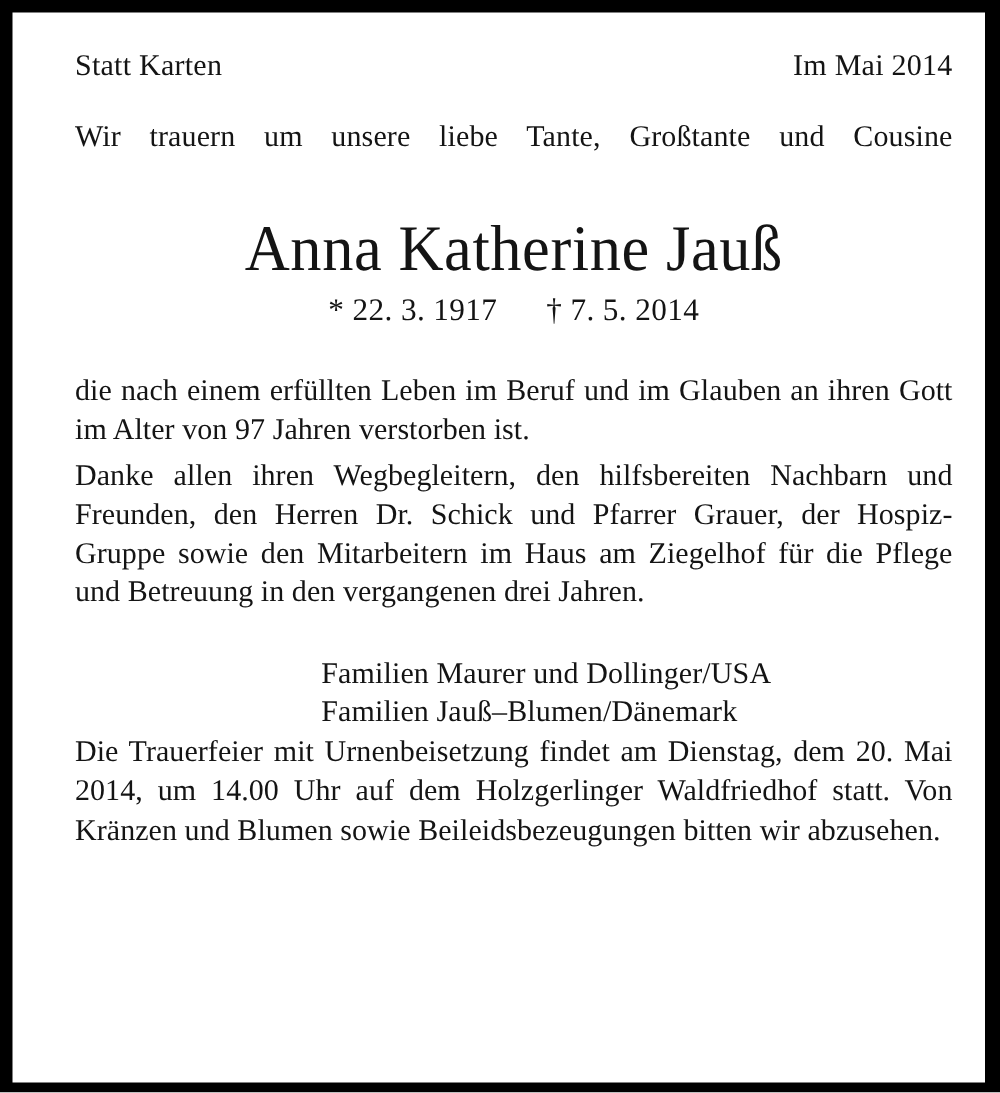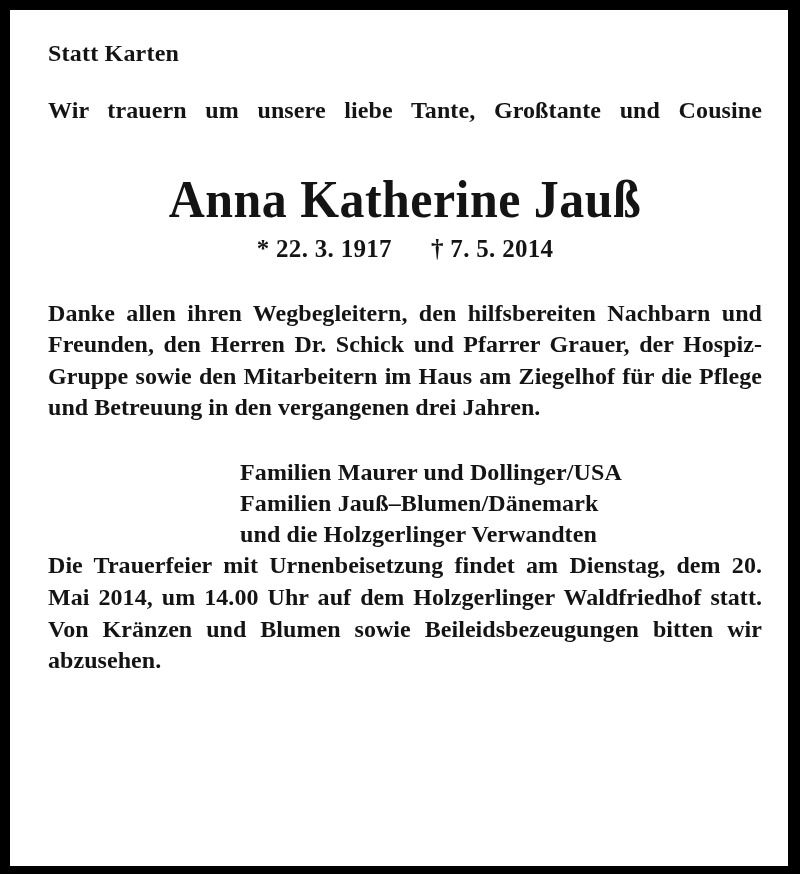--- a/index.html
+++ b/index.html
@@ -18,24 +18,23 @@
     font-family: "Liberation Serif", "DejaVu Serif", serif;
     overflow: hidden;
   }
 
   #notice-card {
     width: 100%;
     height: 100%;
     box-sizing: border-box;
     background: #ffffff;
     color: #141414;
-    padding: 0 26px 0 38px;
+    padding: 0 26px 0 50px;
     overflow: hidden;
     position: relative;
-    font-weight: bold;
   }
 
   
   .header-row {
     display: flex;
     justify-content: space-between;
     align-items: baseline;
     padding-top: 30px;
     font-size: 24px;
     letter-spacing: 0.2px;
@@ -131,43 +130,44 @@
   }
 </style>
 </head>
 <body>
 
 <div id="notice-root" style="background: rgb(0, 0, 0);">
   <div id="notice-card" style="background: rgb(255, 255, 255); color: rgb(20, 20, 20);">
 
     <div class="header-row">
       <div class="header-left">Statt Karten</div>
+      <div class="header-right">Im Mai 2014</div>
     </div>
 
     <div class="intro">Wir trauern um unsere liebe Tante, Großtante und <span class="last-line-word">Cousine</span></div>
 
     <div class="deceased-name">Anna Katherine Jauß</div>
 
     <div class="life-dates">
       <span>*</span>
       <span>22. 3. 1917</span>
       <span class="date-sep"></span>
       <span>†</span>
       <span>7. 5. 2014</span>
     </div>
 
     <div class="body-block">
+      <p class="body-par">die nach einem erfüllten Leben im Beruf und im Glauben an ihren Gott im Alter von 97 Jahren verstorben <span class="last-line-word">ist.</span></p>
       <p class="body-par">Danke allen ihren Wegbegleitern, den hilfsbereiten Nachbarn und Freunden, den Herren Dr. Schick und Pfarrer Grauer, der Hospiz-Gruppe sowie den Mitarbeitern im Haus am Ziegelhof für die Pflege und Betreuung in den vergangenen drei <span class="last-line-word">Jahren.</span></p>
     </div>
 
     <div class="family-block">
       <div class="family-inner">
         <span class="family-line">Familien Maurer und Dollinger/USA</span>
         <span class="family-line">Familien Jauß–Blumen/Dänemark</span>
-        <span class="family-line">und die Holzgerlinger Verwandten</span>
       </div>
     </div>
 
     <div class="closing-block">
       <p class="closing-par">Die Trauerfeier mit Urnenbeisetzung findet am Dienstag, dem 20. Mai 2014, um 14.00 Uhr auf dem Holzgerlinger Waldfriedhof statt. Von Kränzen und Blumen sowie Beileidsbezeugungen bitten wir <span class="last-line-word">abzusehen.</span></p>
     </div>
 
   </div>
 </div>
 

